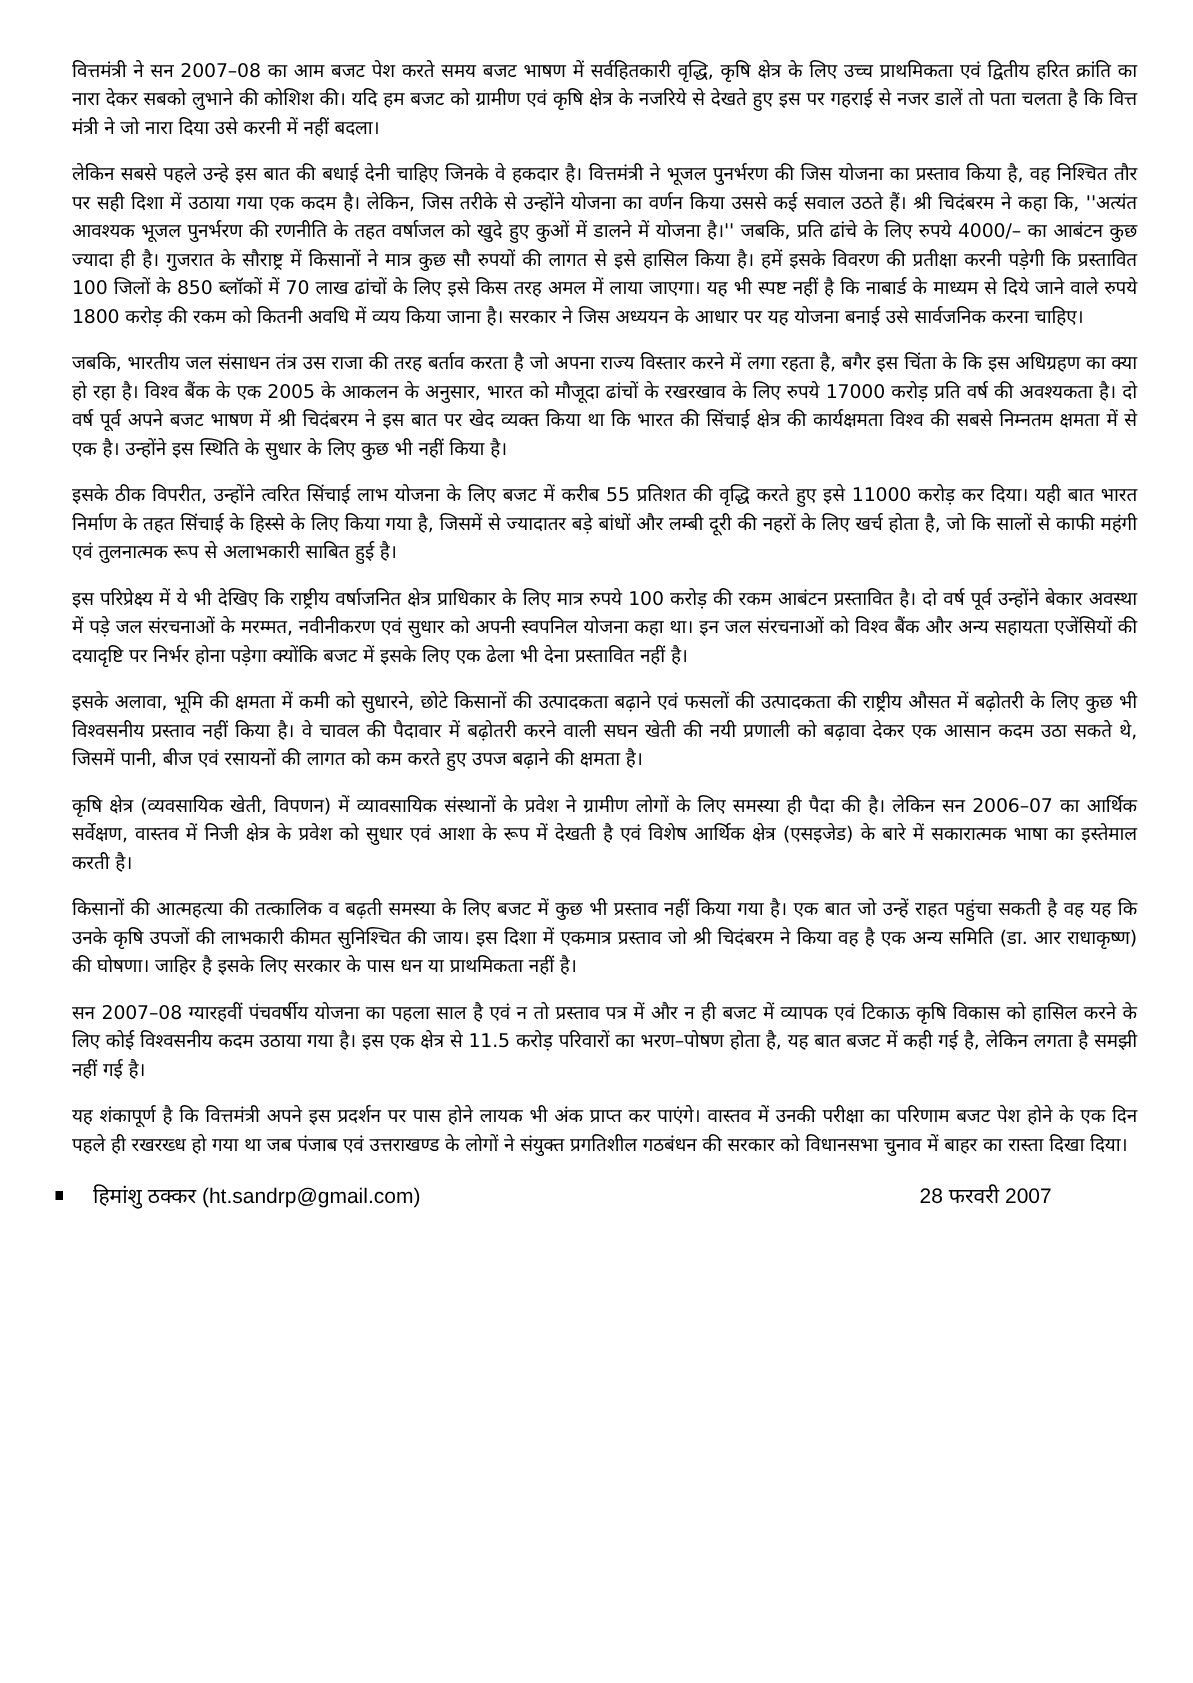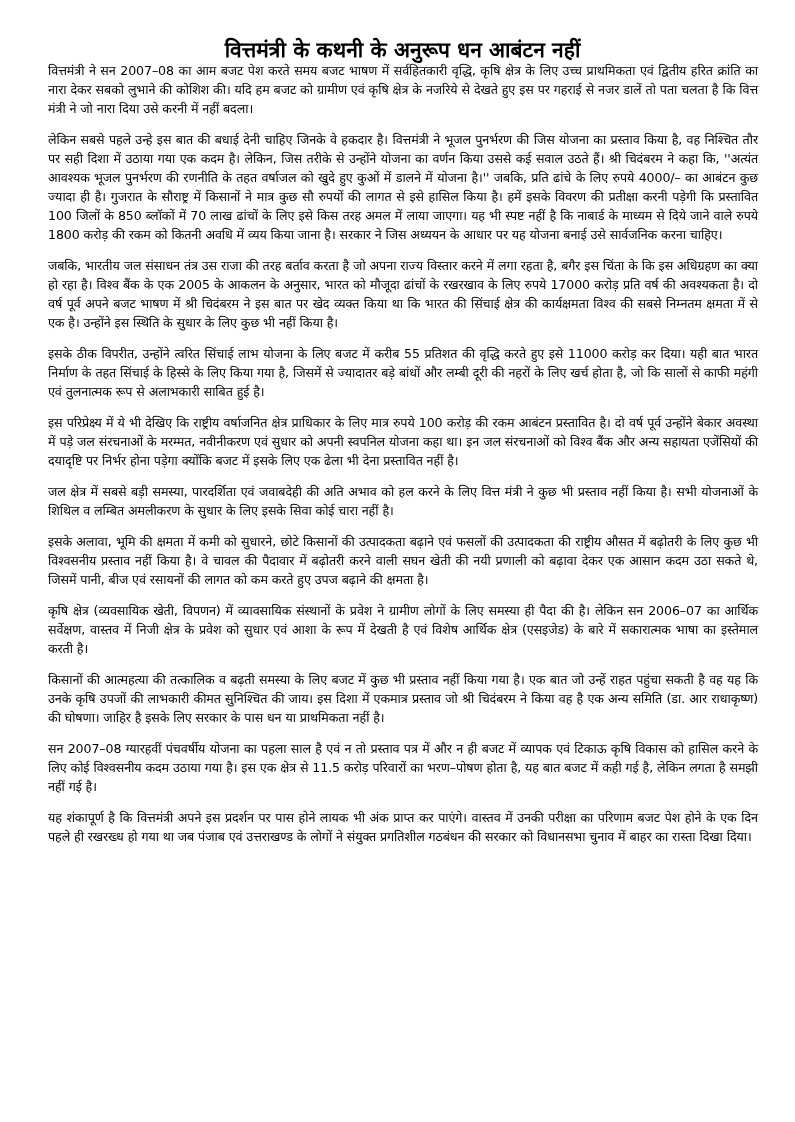--- a/index.html
+++ b/index.html
@@ -76,29 +76,32 @@
     left: 576px;
     top: 0;
     font-family: "Liberation Sans", "DejaVu Sans", sans-serif;
     font-size: 14px;
   }
 </style>
 </head>
 <body>
 
 <div class="page">
-  <h1 class="title">वित्तमंत्री के कथनी के अनुरूप धन आबंटन नहीं</h1>
 
   <div>
     <p class="para first">वित्तमंत्री ने सन 2007–08 का आम बजट पेश करते समय बजट भाषण में सर्वहितकारी वृद्धि, कृषि क्षेत्र के लिए उच्च प्राथमिकता एवं द्वितीय हरित क्रांति का नारा देकर सबको लुभाने की कोशिश की। यदि हम बजट को ग्रामीण एवं कृषि क्षेत्र के नजरिये से देखते हुए इस पर गहराई से नजर डालें तो पता चलता है कि वित्त मंत्री ने जो नारा दिया उसे करनी में नहीं बदला।</p>
     <p class="para">लेकिन सबसे पहले उन्हे इस बात की बधाई देनी चाहिए जिनके वे हकदार है। वित्तमंत्री ने भूजल पुनर्भरण की जिस योजना का प्रस्ताव किया है, वह निश्चित तौर पर सही दिशा में उठाया गया एक कदम है। लेकिन, जिस तरीके से उन्होंने योजना का वर्णन किया उससे कई सवाल उठते हैं। श्री चिदंबरम ने कहा कि, ''अत्यंत आवश्यक भूजल पुनर्भरण की रणनीति के तहत वर्षाजल को खुदे हुए कुओं में डालने में योजना है।'' जबकि, प्रति ढांचे के लिए रुपये 4000/– का आबंटन कुछ ज्यादा ही है। गुजरात के सौराष्ट्र में किसानों ने मात्र कुछ सौ रुपयों की लागत से इसे हासिल किया है। हमें इसके विवरण की प्रतीक्षा करनी पड़ेगी कि प्रस्तावित 100 जिलों के 850 ब्लॉकों में 70 लाख ढांचों के लिए इसे किस तरह अमल में लाया जाएगा। यह भी स्पष्ट नहीं है कि नाबार्ड के माध्यम से दिये जाने वाले रुपये 1800 करोड़ की रकम को कितनी अवधि में व्यय किया जाना है। सरकार ने जिस अध्ययन के आधार पर यह योजना बनाई उसे सार्वजनिक करना चाहिए।</p>
     <p class="para">जबकि, भारतीय जल संसाधन तंत्र उस राजा की तरह बर्ताव करता है जो अपना राज्य विस्तार करने में लगा रहता है, बगैर इस चिंता के कि इस अधिग्रहण का क्या हो रहा है। विश्व बैंक के एक 2005 के आकलन के अनुसार, भारत को मौजूदा ढांचों के रखरखाव के लिए रुपये 17000 करोड़ प्रति वर्ष की अवश्यकता है। दो वर्ष पूर्व अपने बजट भाषण में श्री चिदंबरम ने इस बात पर खेद व्यक्त किया था कि भारत की सिंचाई क्षेत्र की कार्यक्षमता विश्व की सबसे निम्नतम क्षमता में से एक है। उन्होंने इस स्थिति के सुधार के लिए कुछ भी नहीं किया है।</p>
     <p class="para">इसके ठीक विपरीत, उन्होंने त्वरित सिंचाई लाभ योजना के लिए बजट में करीब 55 प्रतिशत की वृद्धि करते हुए इसे 11000 करोड़ कर दिया। यही बात भारत निर्माण के तहत सिंचाई के हिस्से के लिए किया गया है, जिसमें से ज्यादातर बड़े बांधों और लम्बी दूरी की नहरों के लिए खर्च होता है, जो कि सालों से काफी महंगी एवं तुलनात्मक रूप से अलाभकारी साबित हुई है।</p>
     <p class="para">इस परिप्रेक्ष्य में ये भी देखिए कि राष्ट्रीय वर्षाजनित क्षेत्र प्राधिकार के लिए मात्र रुपये 100 करोड़ की रकम आबंटन प्रस्तावित है। दो वर्ष पूर्व उन्होंने बेकार अवस्था में पड़े जल संरचनाओं के मरम्मत, नवीनीकरण एवं सुधार को अपनी स्वपनिल योजना कहा था। इन जल संरचनाओं को विश्व बैंक और अन्य सहायता एजेंसियों की दयादृष्टि पर निर्भर होना पड़ेगा क्योंकि बजट में इसके लिए एक ढेला भी देना प्रस्तावित नहीं है।</p>
-    <p class="para">जल क्षेत्र में सबसे बड़ी समस्या, पारदर्शिता एवं जवाबदेही की अति अभाव को हल करने के लिए वित्त मंत्री ने कुछ भी प्रस्ताव नहीं किया है। सभी योजनाओं के शिथिल व लम्बित अमलीकरण के सुधार के लिए इसके सिवा कोई चारा नहीं है।</p>
     <p class="para">इसके अलावा, भूमि की क्षमता में कमी को सुधारने, छोटे किसानों की उत्पादकता बढ़ाने एवं फसलों की उत्पादकता की राष्ट्रीय औसत में बढ़ोतरी के लिए कुछ भी विश्वसनीय प्रस्ताव नहीं किया है। वे चावल की पैदावार में बढ़ोतरी करने वाली सघन खेती की नयी प्रणाली को बढ़ावा देकर एक आसान कदम उठा सकते थे, जिसमें पानी, बीज एवं रसायनों की लागत को कम करते हुए उपज बढ़ाने की क्षमता है।</p>
     <p class="para">कृषि क्षेत्र (व्यवसायिक खेती, विपणन) में व्यावसायिक संस्थानों के प्रवेश ने ग्रामीण लोगों के लिए समस्या ही पैदा की है। लेकिन सन 2006–07 का आर्थिक सर्वेक्षण, वास्तव में निजी क्षेत्र के प्रवेश को सुधार एवं आशा के रूप में देखती है एवं विशेष आर्थिक क्षेत्र (एसइजेड) के बारे में सकारात्मक भाषा का इस्तेमाल करती है।</p>
     <p class="para">किसानों की आत्महत्या की तत्कालिक व बढ़ती समस्या के लिए बजट में कुछ भी प्रस्ताव नहीं किया गया है। एक बात जो उन्हें राहत पहुंचा सकती है वह यह कि उनके कृषि उपजों की लाभकारी कीमत सुनिश्चित की जाय। इस दिशा में एकमात्र प्रस्ताव जो श्री चिदंबरम ने किया वह है एक अन्य समिति (डा. आर राधाकृष्ण) की घोषणा। जाहिर है इसके लिए सरकार के पास धन या प्राथमिकता नहीं है।</p>
     <p class="para">सन 2007–08 ग्यारहवीं पंचवर्षीय योजना का पहला साल है एवं न तो प्रस्ताव पत्र में और न ही बजट में व्यापक एवं टिकाऊ कृषि विकास को हासिल करने के लिए कोई विश्वसनीय कदम उठाया गया है। इस एक क्षेत्र से 11.5 करोड़ परिवारों का भरण–पोषण होता है, यह बात बजट में कही गई है, लेकिन लगता है समझी नहीं गई है।</p>
     <p class="para">यह शंकापूर्ण है कि वित्तमंत्री अपने इस प्रदर्शन पर पास होने लायक भी अंक प्राप्त कर पाएंगे। वास्तव में उनकी परीक्षा का परिणाम बजट पेश होने के एक दिन पहले ही रखरख्ध हो गया था जब पंजाब एवं उत्तराखण्ड के लोगों ने संयुक्त प्रगतिशील गठबंधन की सरकार को विधानसभा चुनाव में बाहर का रास्ता दिखा दिया।</p>
   </div>
 
+  <div class="footer">
+    <span class="bullet"></span>
+    <span class="author">हिमांशु ठक्कर (ht.sandrp@gmail.com)</span>
+    <span class="date">28 फरवरी 2007</span>
+  </div>
 </div>
 
 </body></html>

